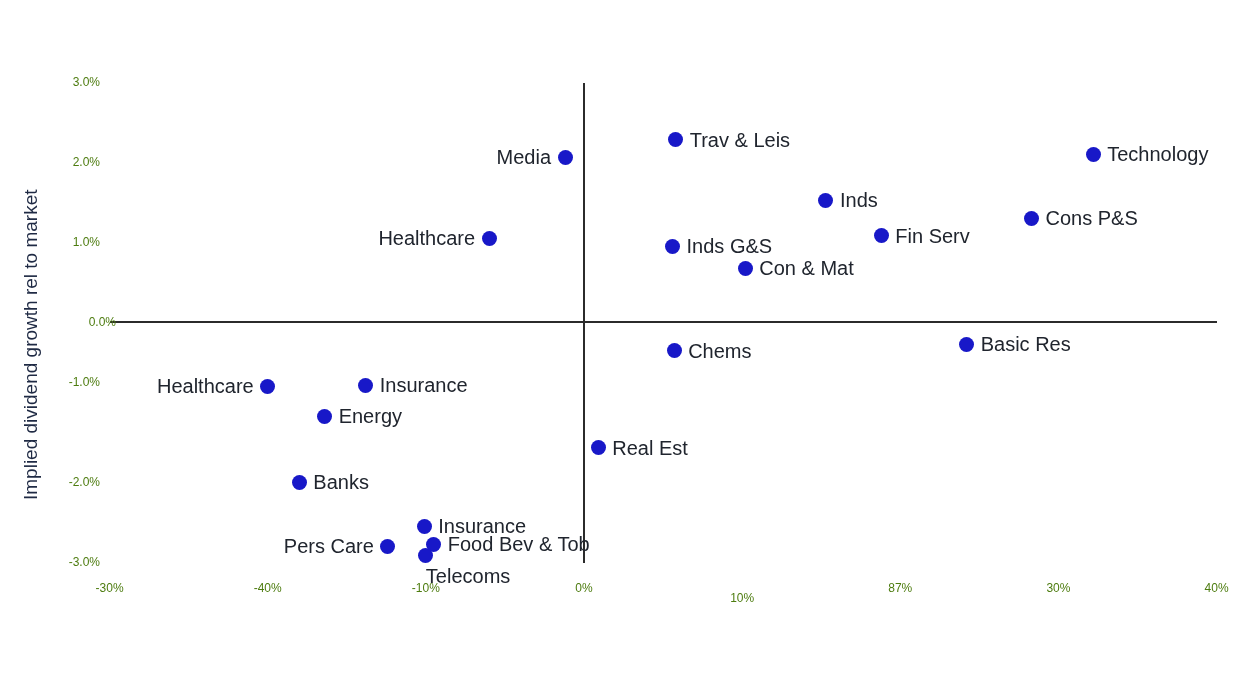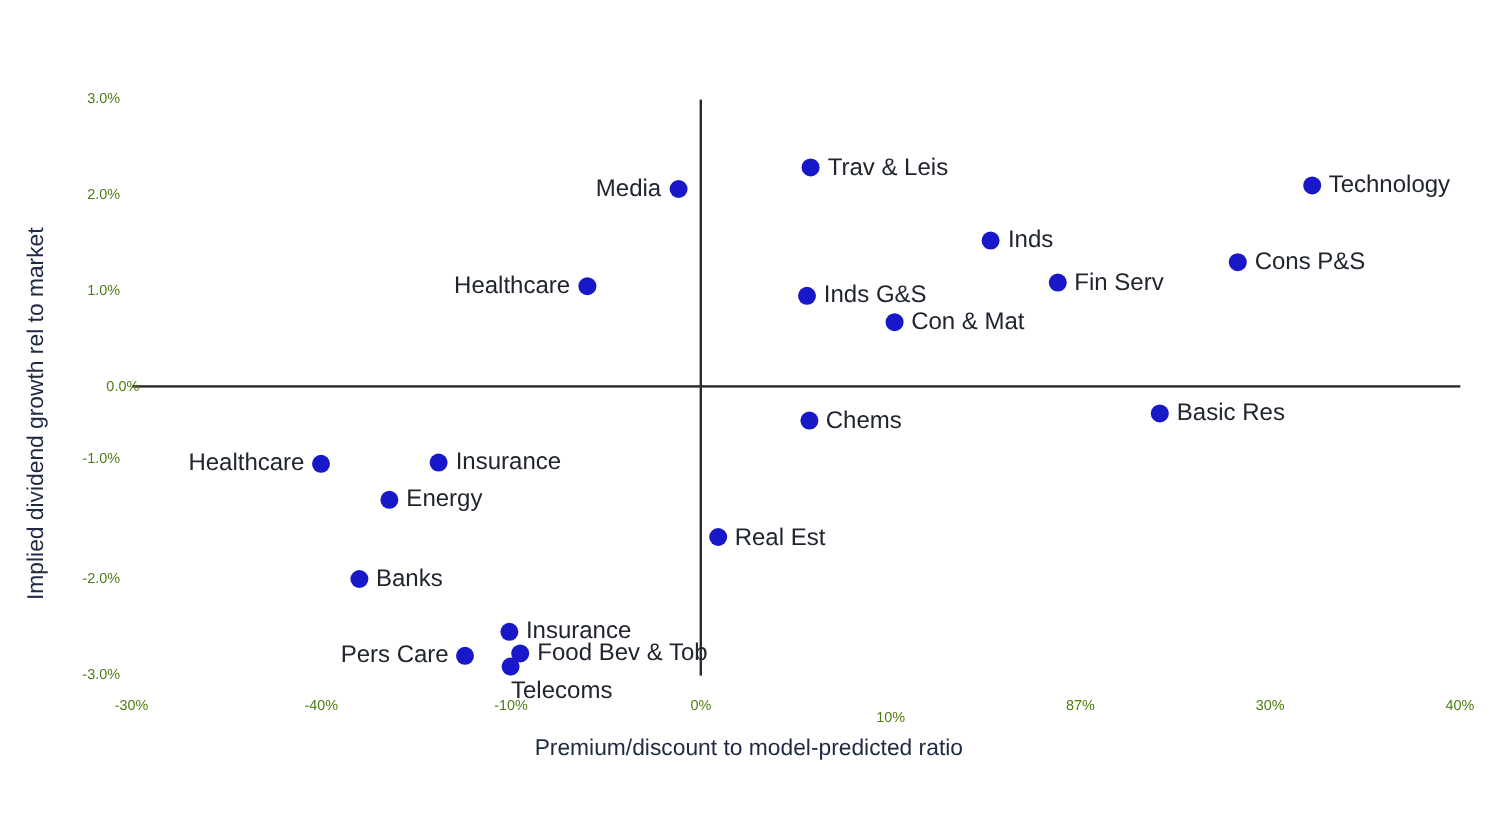--- a/index.html
+++ b/index.html
@@ -212,16 +212,15 @@
           <span class="dot" style="background: rgb(24, 24, 200);"></span>
           <span class="point-label lbl-right">Food Bev &amp; Tob</span>
         </div>
         <div class="point-group" style="left: 425.857px; top: 555.6px;">
           <span class="dot" style="background: rgb(24, 24, 200);"></span>
           <span class="point-label lbl-right" style="left: 0px; right: auto; top: 10px;">Telecoms</span>
         </div>
       </div>
 
     <div id="y-axis-title">Implied dividend growth rel to market</div>
-    <div id="x-axis-title">Premium/discount to model-predicted ratio</div>
 
   </div>
 </div>
 
 </body></html>

